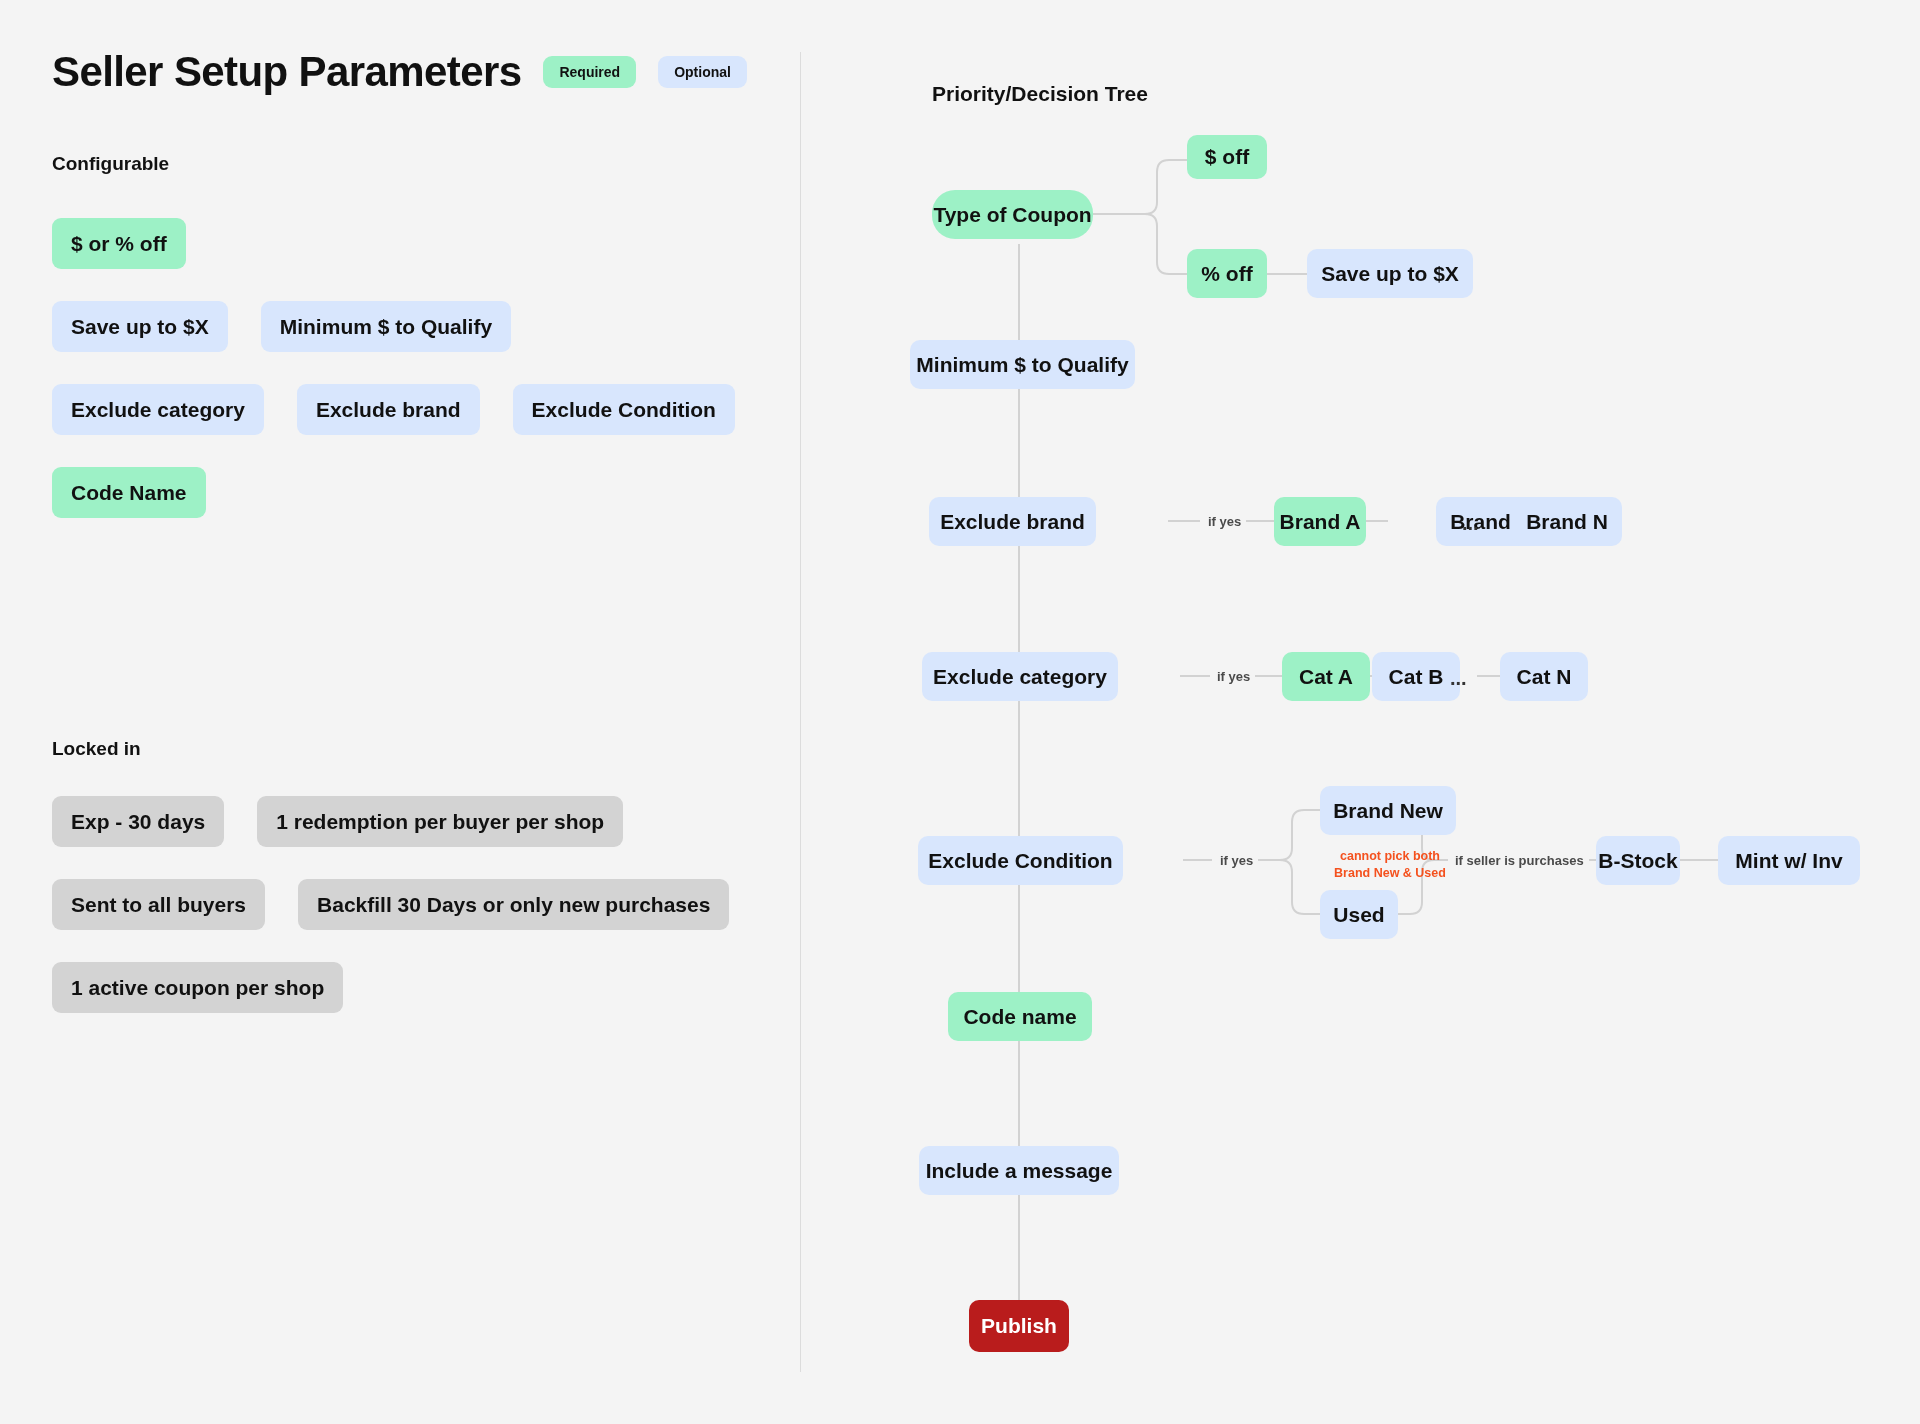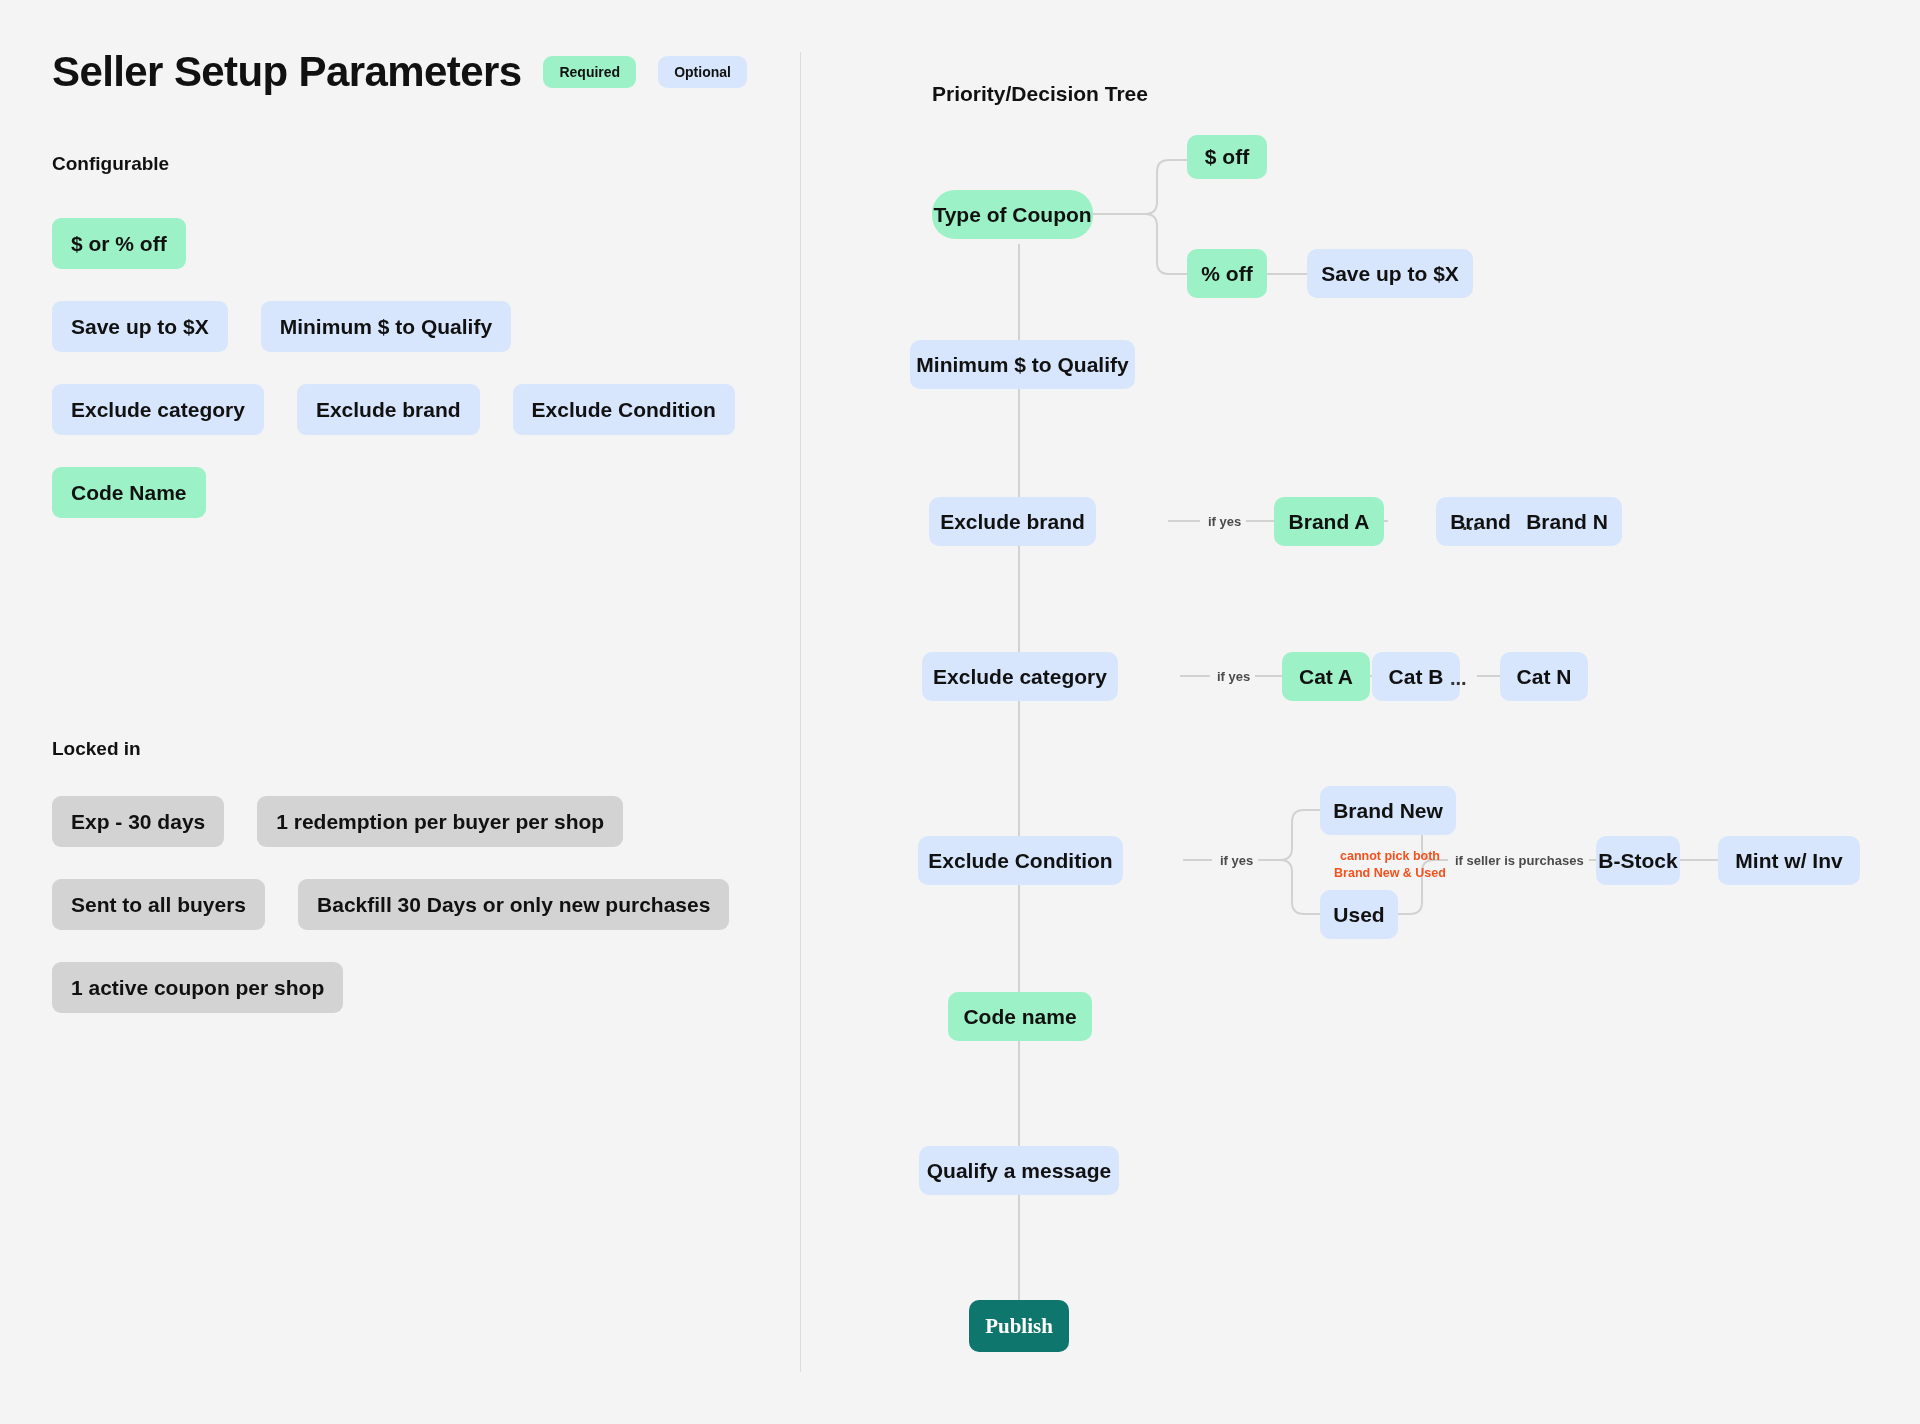--- a/index.html
+++ b/index.html
@@ -49,21 +49,21 @@
   .tree-svg { position: absolute; left: 0; top: 0; width: 1120px; height: 1424px; }
 
   .node {
     position: absolute; border-radius: 10px;
     display: flex; align-items: center; justify-content: center;
     font-size: 21px; font-weight: 700; color: #111; white-space: nowrap;
     padding: 0 18px;
   }
   .node.green { background: #9df1c6; }
   .node.blue  { background: #d8e6fd; }
-  .node.dark  { background: #0f766e; color: #ffffff; font-family: Liberation Serif, serif; }
+  .node.dark  { background: #b91c1c; color: #ffffff; }
 
   .edge-label {
     position: absolute; font-size: 13px; font-weight: 600; color: #4a4a4a;
     white-space: nowrap; background: #f4f4f4; padding: 0 5px;
   }
   .warn-label {
     position: absolute; font-size: 12.5px; font-weight: 700; color: #f4511e;
     text-align: center; line-height: 1.35; white-space: nowrap;
   }
   .ellipsis { position: absolute; font-size: 20px; font-weight: 700; color: #333; }
@@ -165,21 +165,21 @@
     <div class="node green" style="left:387px; top:135px; width:80px; height:44px;">$ off</div>
 
     <div class="node green" style="left:387px; top:249px; width:80px; height:49px;">% off</div>
 
     <div class="node blue" style="left:507px; top:249px; width:166px; height:49px;">Save up to $X</div>
 
     <div class="node blue" style="left:110px; top:340px; width:225px; height:49px;">Minimum $ to Qualify</div>
 
     <div class="node blue" style="left:129px; top:497px; width:167px; height:49px;">Exclude brand</div>
     <div class="edge-label" style="left:403px; top:514px;">if yes</div>
-    <div class="node green" style="left:474px; top:497px; width:110px; height:49px;">Brand A</div>
+    <div class="node green" style="left:474px; top:497px; width:92px; height:49px;">Brand A</div>
     <div class="node blue" style="left:588px; top:497px; width:110px; height:49px;margin-left:48px;">Brand B</div>
     <div class="ellipsis" style="left:662px; top:512px;">...</div>
     <div class="node blue" style="left:712px; top:497px; width:110px; height:49px;">Brand N</div>
 
     <div class="node blue" style="left:122px; top:652px; width:196px; height:49px;">Exclude category</div>
     <div class="edge-label" style="left:412px; top:669px;">if yes</div>
     <div class="node green" style="left:482px; top:652px; width:88px; height:49px;">Cat A</div>
     <div class="node blue" style="left:572px; top:652px; width:88px; height:49px;">Cat B</div>
     <div class="ellipsis" style="left:650px; top:667px;">...</div>
     <div class="node blue" style="left:700px; top:652px; width:88px; height:49px;">Cat N</div>
@@ -194,17 +194,17 @@
       <span>cannot pick both</span><br>
       <span>Brand New &amp; Used</span>
     </div>
 
     <div class="edge-label" style="left:650px; top:853px;">if seller is purchases</div>
 
     <div class="node blue" style="left:796px; top:836px; width:84px; height:49px;">B-Stock</div>
     <div class="node blue" style="left:918px; top:836px; width:142px; height:49px;">Mint w/ Inv</div>
 
     <div class="node green" style="left:148px; top:992px; width:144px; height:49px;">Code name</div>
-    <div class="node blue" style="left:119px; top:1146px; width:200px; height:49px;">Qualify a message</div>
+    <div class="node blue" style="left:119px; top:1146px; width:200px; height:49px;">Include a message</div>
     <div class="node dark" style="left:169px; top:1300px; width:100px; height:52px;">Publish</div>
 
   </div>
 </div>
 
 </body></html>

